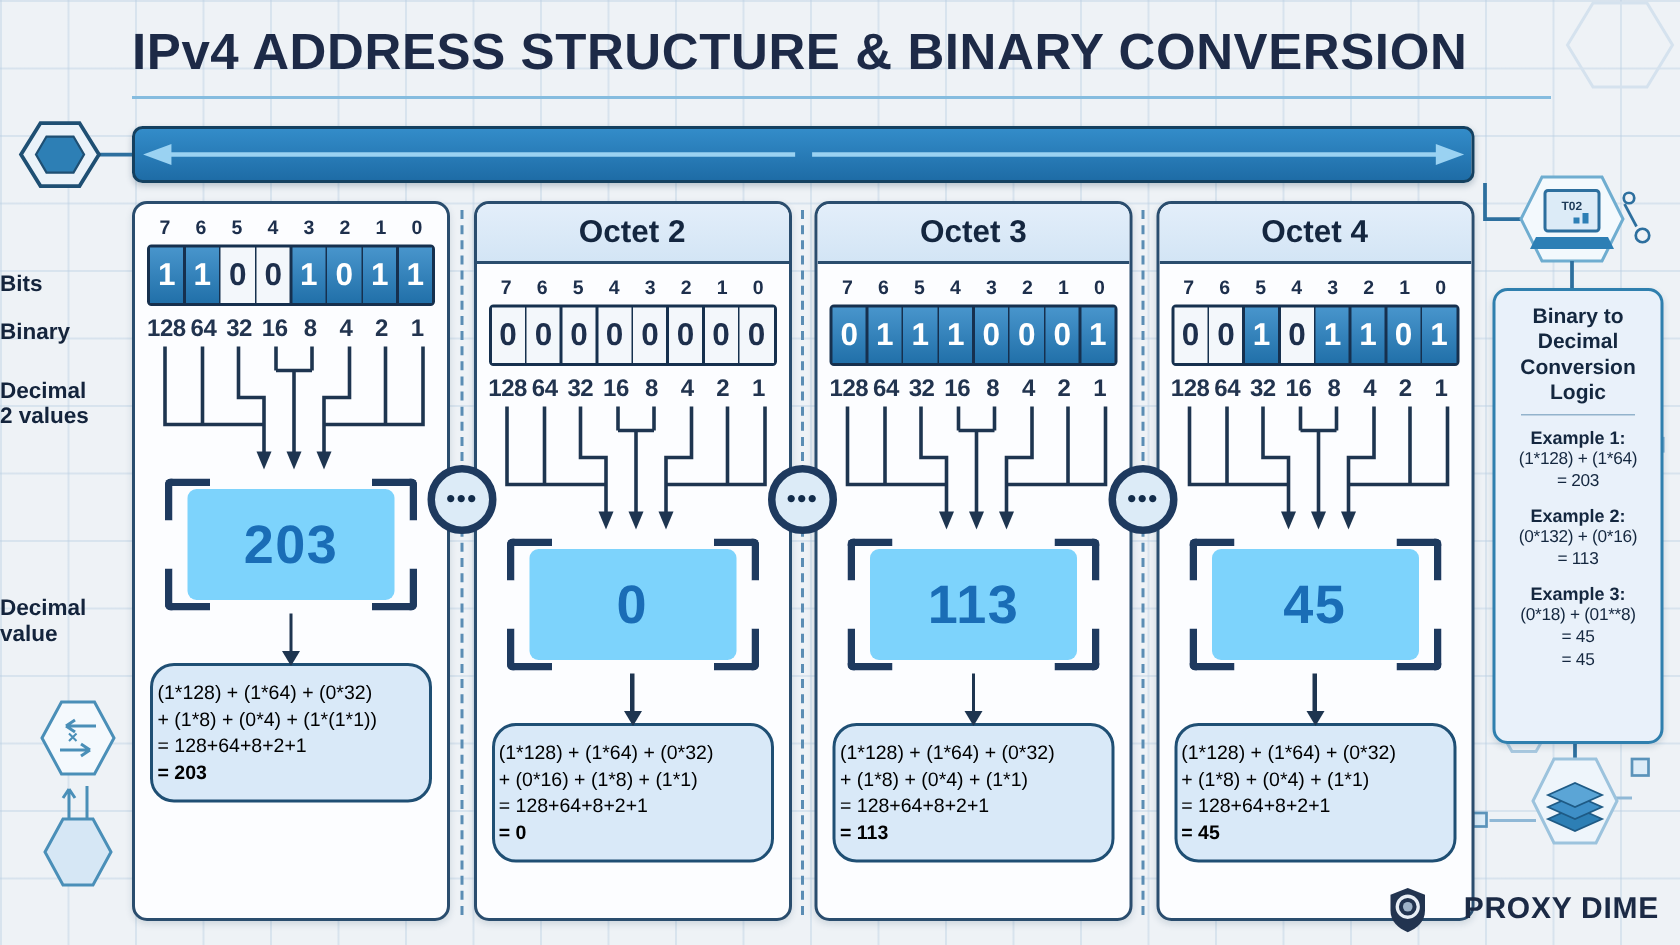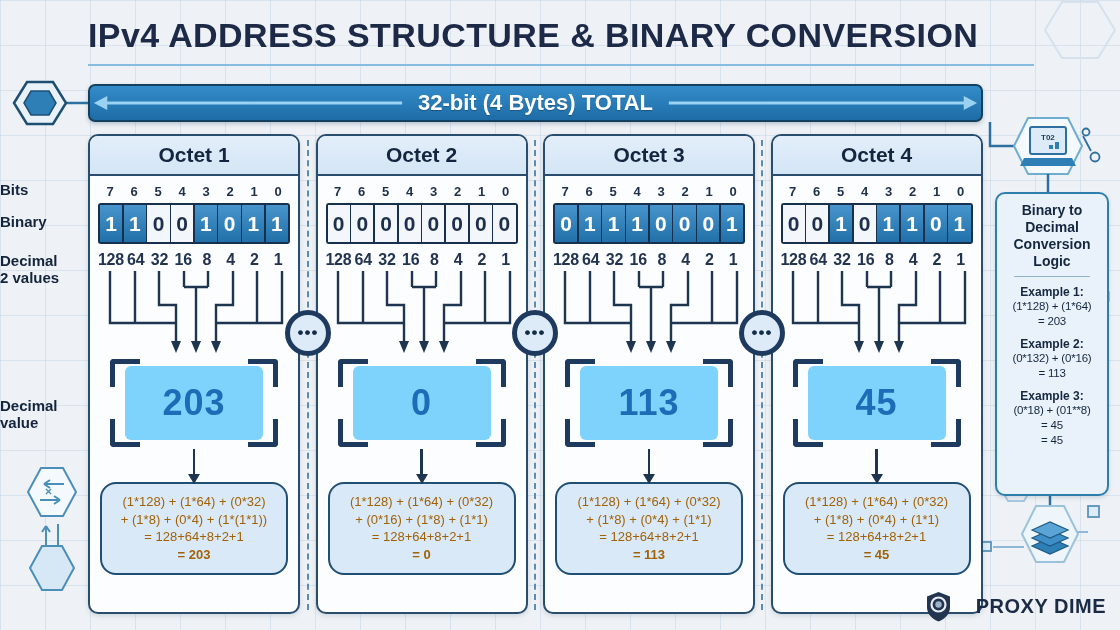--- a/index.html
+++ b/index.html
@@ -66,21 +66,21 @@
   .corner.tr { right:-6px; top:-2px;   border-left:none;  border-bottom:none; border-radius:0 4px 0 0; }
   .corner.bl { left:-6px; bottom:-2px; border-right:none; border-top:none;    border-radius:0 0 0 4px; }
   .corner.br { right:-6px; bottom:-2px;border-left:none;  border-top:none;    border-radius:0 0 4px 0; }
   .down-arrow { width:2.5px; height:26px; background:#1e3550; margin:4px auto 0; position:relative; }
   .down-arrow::after {
     content:""; position:absolute; left:50%; bottom:-9px; transform:translateX(-50%);
     border-left:6px solid transparent; border-right:6px solid transparent; border-top:10px solid #1e3550;
   }
   .formula-box {
     margin:7px 10px 0; background:#d9e9f8; border:2px solid #1f4f74; border-radius:16px;
-    padding:9px 3px; text-align:center; font-size:13px; line-height:1.36; color:#a16207;
+    padding:9px 3px; text-align:left; font-size:13px; line-height:1.36; color:#000000;
   }
   .f-strong { font-weight:800; }
   
   .dash-sep { position:absolute; top:140px; height:470px; width:0; border-left:2px dashed #5b8db4; z-index:1; }
   .dots-circle {
     position:absolute; top:310px; width:46px; height:46px; border-radius:50%;
     background:#dcebf7; border:5px solid #1e3a5f; z-index:3;
     display:flex; align-items:center; justify-content:center;
     color:#132c4a; font-size:17px; font-weight:800; letter-spacing:1px; line-height:0;
   }
@@ -167,21 +167,20 @@
   </svg>
 
   <div class="title">IPv4 ADDRESS STRUCTURE &amp; BINARY CONVERSION</div>
   <div class="title-underline"></div>
 
   <div class="banner">
     <svg viewBox="0 0 330 34" preserveAspectRatio="none">
       <path d="M14 17 H326" stroke="#9ad2f2" stroke-width="3"></path>
       <path d="M4 17 L18 10 V24 Z" fill="#9ad2f2"></path>
     </svg>
-    <span class="banner-label">32-bit (4 Bytes) TOTAL</span>
     <svg viewBox="0 0 330 34" preserveAspectRatio="none">
       <path d="M4 17 H316" stroke="#9ad2f2" stroke-width="3"></path>
       <path d="M326 17 L312 10 V24 Z" fill="#9ad2f2"></path>
     </svg>
   </div>
 
   <div class="side-label" style="top:181px">Bits</div>
   <div class="side-label" style="top:213px">Binary</div>
   <div class="side-label" style="top:252px">
     <div>Decimal</div>
@@ -194,21 +193,20 @@
 
   <div class="dash-sep" style="left:307px"></div>
   <div class="dash-sep" style="left:534px"></div>
   <div class="dash-sep" style="left:761px"></div>
   <div class="dots-circle" style="left:285px">•••</div>
   <div class="dots-circle" style="left:512px">•••</div>
   <div class="dots-circle" style="left:739px">•••</div>
 
   <div class="cards" id="octet-row">
       <div class="octet-card">
-      <div class="octet-head">Octet 1</div>
       <div class="bits-row">
           <span>7</span>
           <span>6</span>
           <span>5</span>
           <span>4</span>
           <span>3</span>
           <span>2</span>
           <span>1</span>
           <span>0</span>
         </div>

